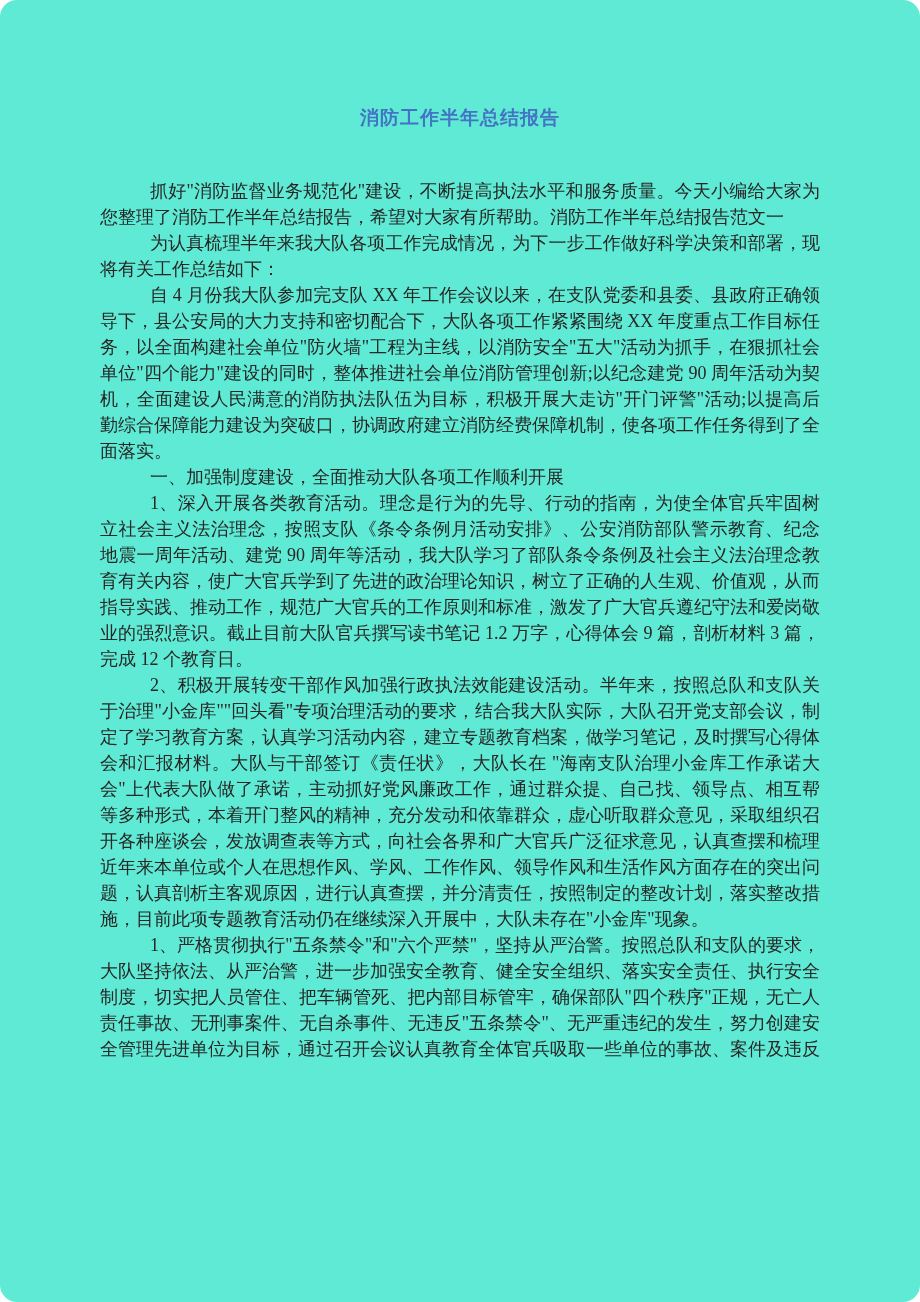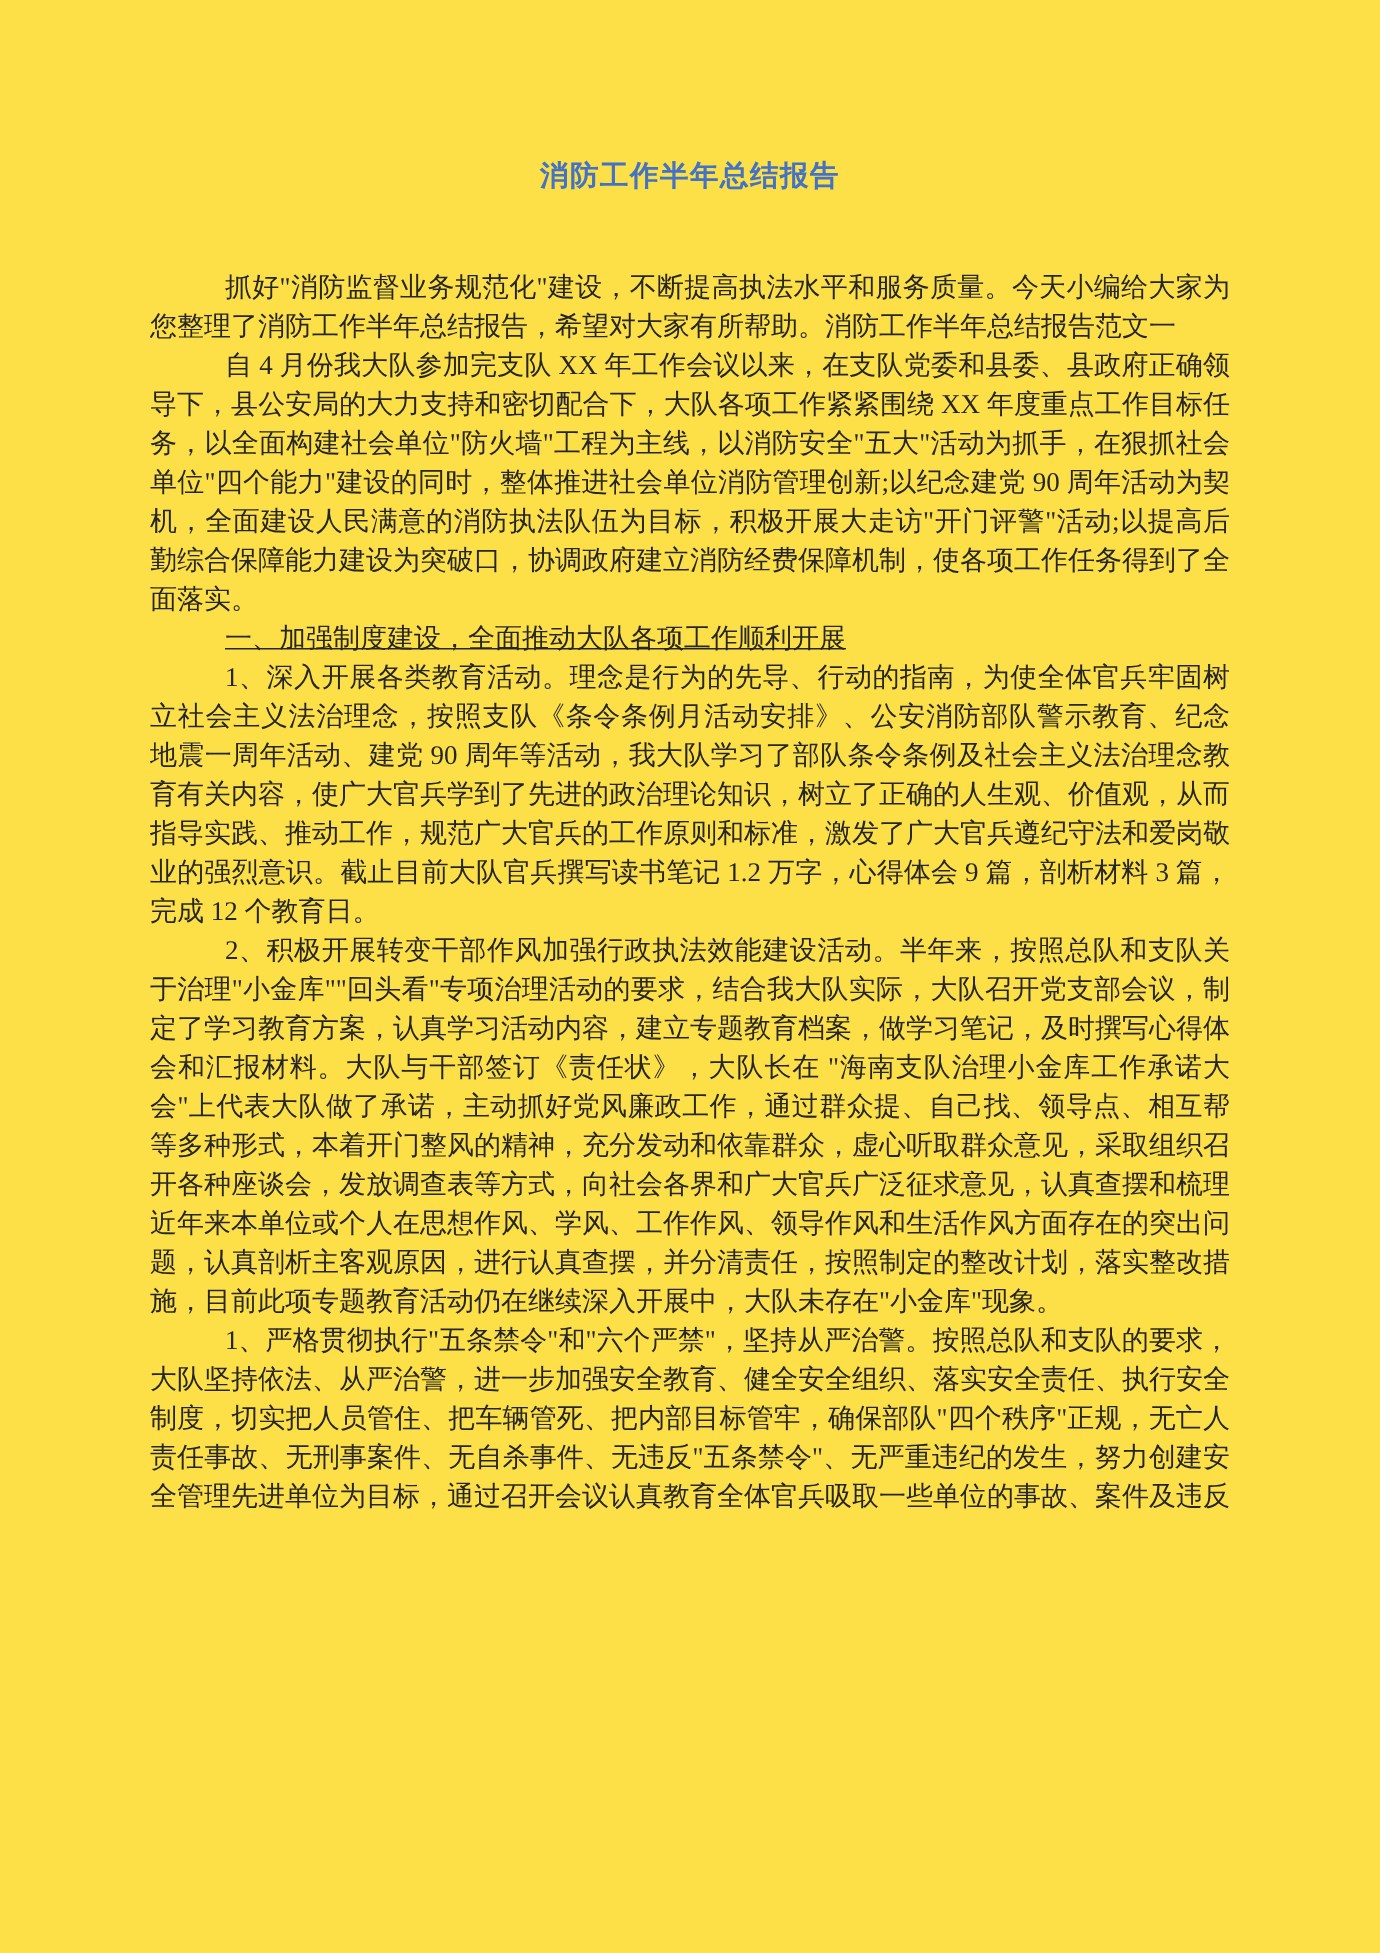--- a/index.html
+++ b/index.html
@@ -34,23 +34,24 @@
     line-height: 26px;
     color: #262626;
     text-align: justify;
     text-indent: 50px;
     word-break: break-all;
   }
 </style>
 </head>
 <body>
 
-<div class="page" style="background: #fde047;">
+<div class="page" style="background: #5eead4; border-radius: 17px;">
   <h1 class="doc-title" style="color: rgb(68, 114, 196);">消防工作半年总结报告</h1>
   <div class="doc-body">
       <p style="color: rgb(38, 38, 38);">抓好"消防监督业务规范化"建设，不断提高执法水平和服务质量。今天小编给大家为您整理了消防工作半年总结报告，希望对大家有所帮助。消防工作半年总结报告范文一</p>
+      <p style="color: rgb(38, 38, 38);">为认真梳理半年来我大队各项工作完成情况，为下一步工作做好科学决策和部署，现将有关工作总结如下：</p>
       <p style="color: rgb(38, 38, 38);">自 4 月份我大队参加完支队 XX 年工作会议以来，在支队党委和县委、县政府正确领导下，县公安局的大力支持和密切配合下，大队各项工作紧紧围绕 XX 年度重点工作目标任务，以全面构建社会单位"防火墙"工程为主线，以消防安全"五大"活动为抓手，在狠抓社会单位"四个能力"建设的同时，整体推进社会单位消防管理创新;以纪念建党 90 周年活动为契机，全面建设人民满意的消防执法队伍为目标，积极开展大走访"开门评警"活动;以提高后勤综合保障能力建设为突破口，协调政府建立消防经费保障机制，使各项工作任务得到了全面落实。</p>
-      <p style="color: rgb(38, 38, 38); text-decoration: underline;">一、加强制度建设，全面推动大队各项工作顺利开展</p>
+      <p style="color: rgb(38, 38, 38);">一、加强制度建设，全面推动大队各项工作顺利开展</p>
       <p style="color: rgb(38, 38, 38);">1、深入开展各类教育活动。理念是行为的先导、行动的指南，为使全体官兵牢固树立社会主义法治理念，按照支队《条令条例月活动安排》、公安消防部队警示教育、纪念 地震一周年活动、建党 90 周年等活动，我大队学习了部队条令条例及社会主义法治理念教育有关内容，使广大官兵学到了先进的政治理论知识，树立了正确的人生观、价值观，从而指导实践、推动工作，规范广大官兵的工作原则和标准，激发了广大官兵遵纪守法和爱岗敬业的强烈意识。截止目前大队官兵撰写读书笔记 1.2 万字，心得体会 9 篇，剖析材料 3 篇，完成 12 个教育日。</p>
       <p style="color: rgb(38, 38, 38);">2、积极开展转变干部作风加强行政执法效能建设活动。半年来，按照总队和支队关于治理"小金库""回头看"专项治理活动的要求，结合我大队实际，大队召开党支部会议，制定了学习教育方案，认真学习活动内容，建立专题教育档案，做学习笔记，及时撰写心得体会和汇报材料。大队与干部签订《责任状》，大队长在 "海南支队治理小金库工作承诺大会"上代表大队做了承诺，主动抓好党风廉政工作，通过群众提、自己找、领导点、相互帮等多种形式，本着开门整风的精神，充分发动和依靠群众，虚心听取群众意见，采取组织召开各种座谈会，发放调查表等方式，向社会各界和广大官兵广泛征求意见，认真查摆和梳理近年来本单位或个人在思想作风、学风、工作作风、领导作风和生活作风方面存在的突出问题，认真剖析主客观原因，进行认真查摆，并分清责任，按照制定的整改计划，落实整改措施，目前此项专题教育活动仍在继续深入开展中，大队未存在"小金库"现象。</p>
       <p style="color: rgb(38, 38, 38);">1、严格贯彻执行"五条禁令"和"六个严禁"，坚持从严治警。按照总队和支队的要求，大队坚持依法、从严治警，进一步加强安全教育、健全安全组织、落实安全责任、执行安全制度，切实把人员管住、把车辆管死、把内部目标管牢，确保部队"四个秩序"正规，无亡人责任事故、无刑事案件、无自杀事件、无违反"五条禁令"、无严重违纪的发生，努力创建安全管理先进单位为目标，通过召开会议认真教育全体官兵吸取一些单位的事故、案件及违反</p>
     </div>
 </div>
 
 </body></html>

